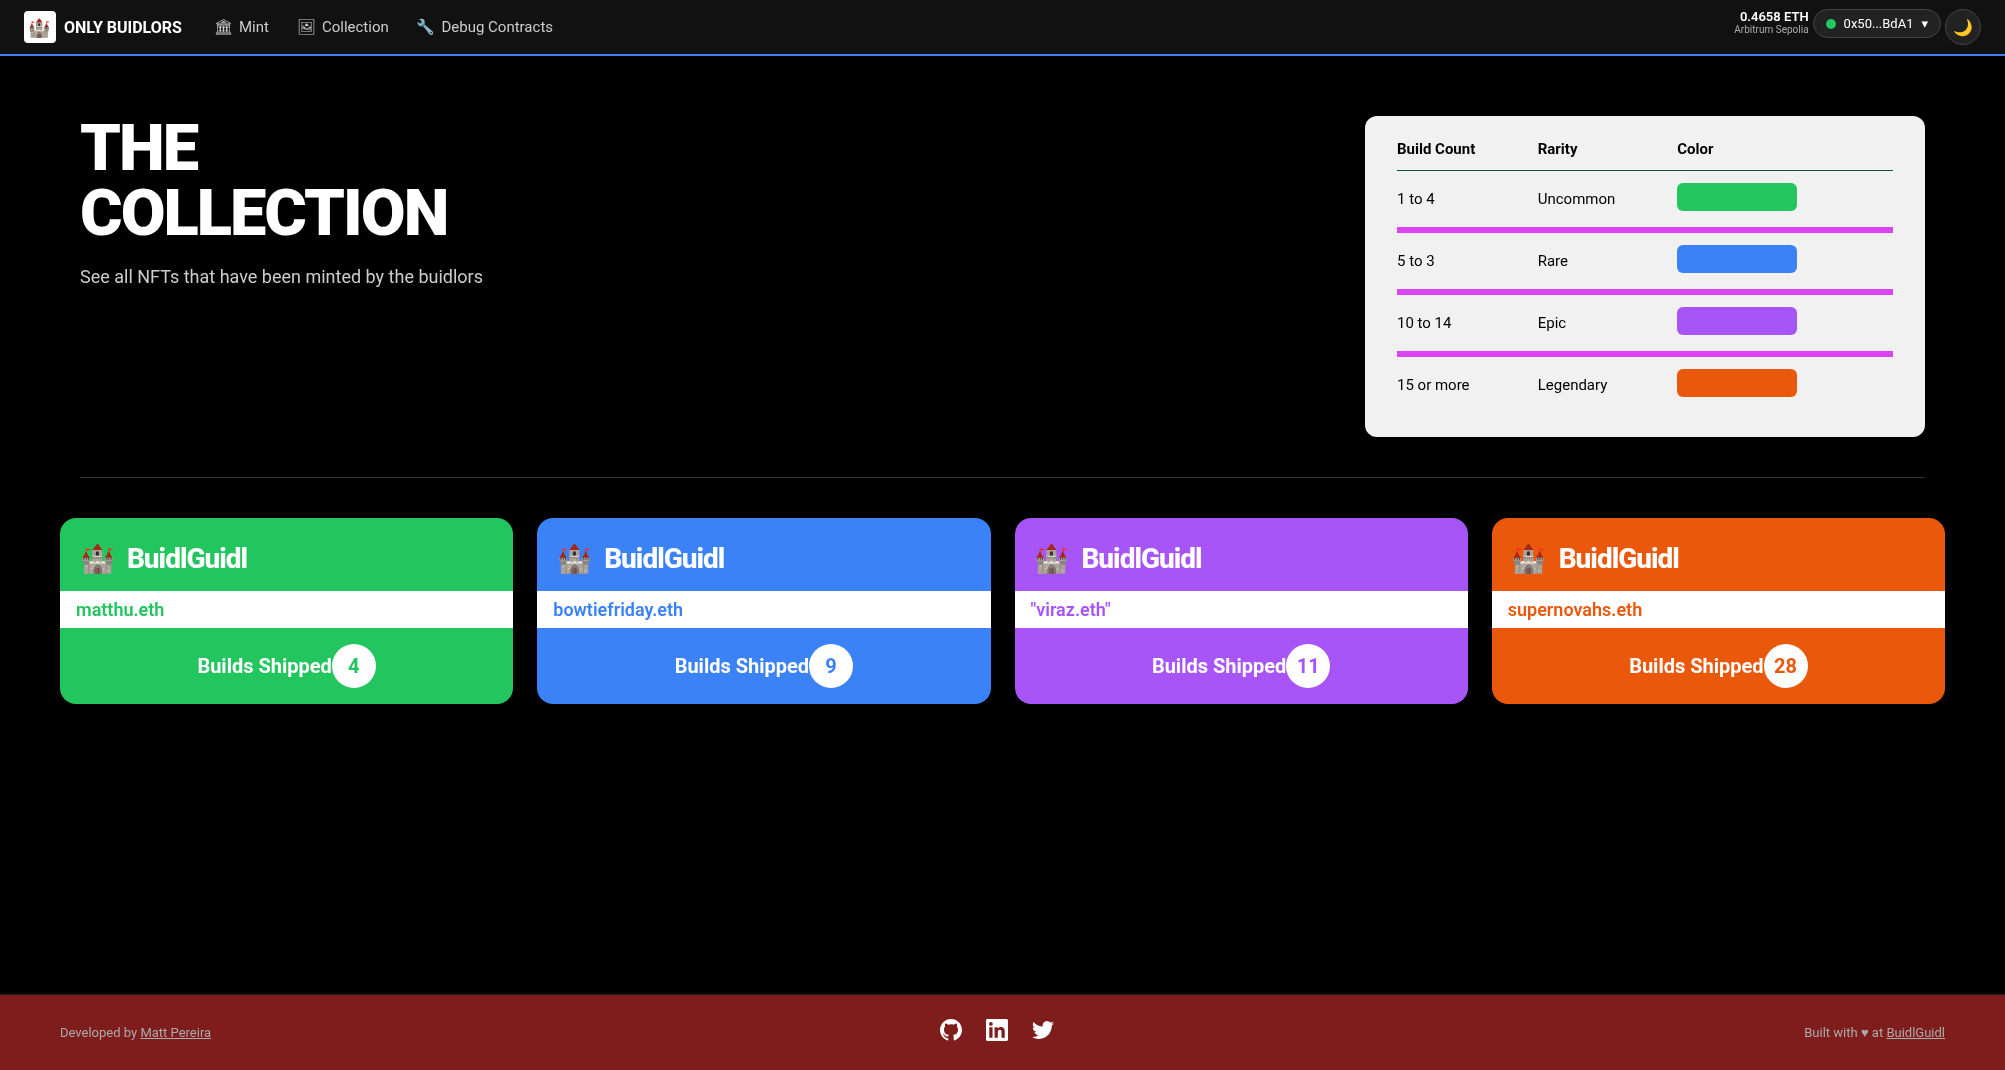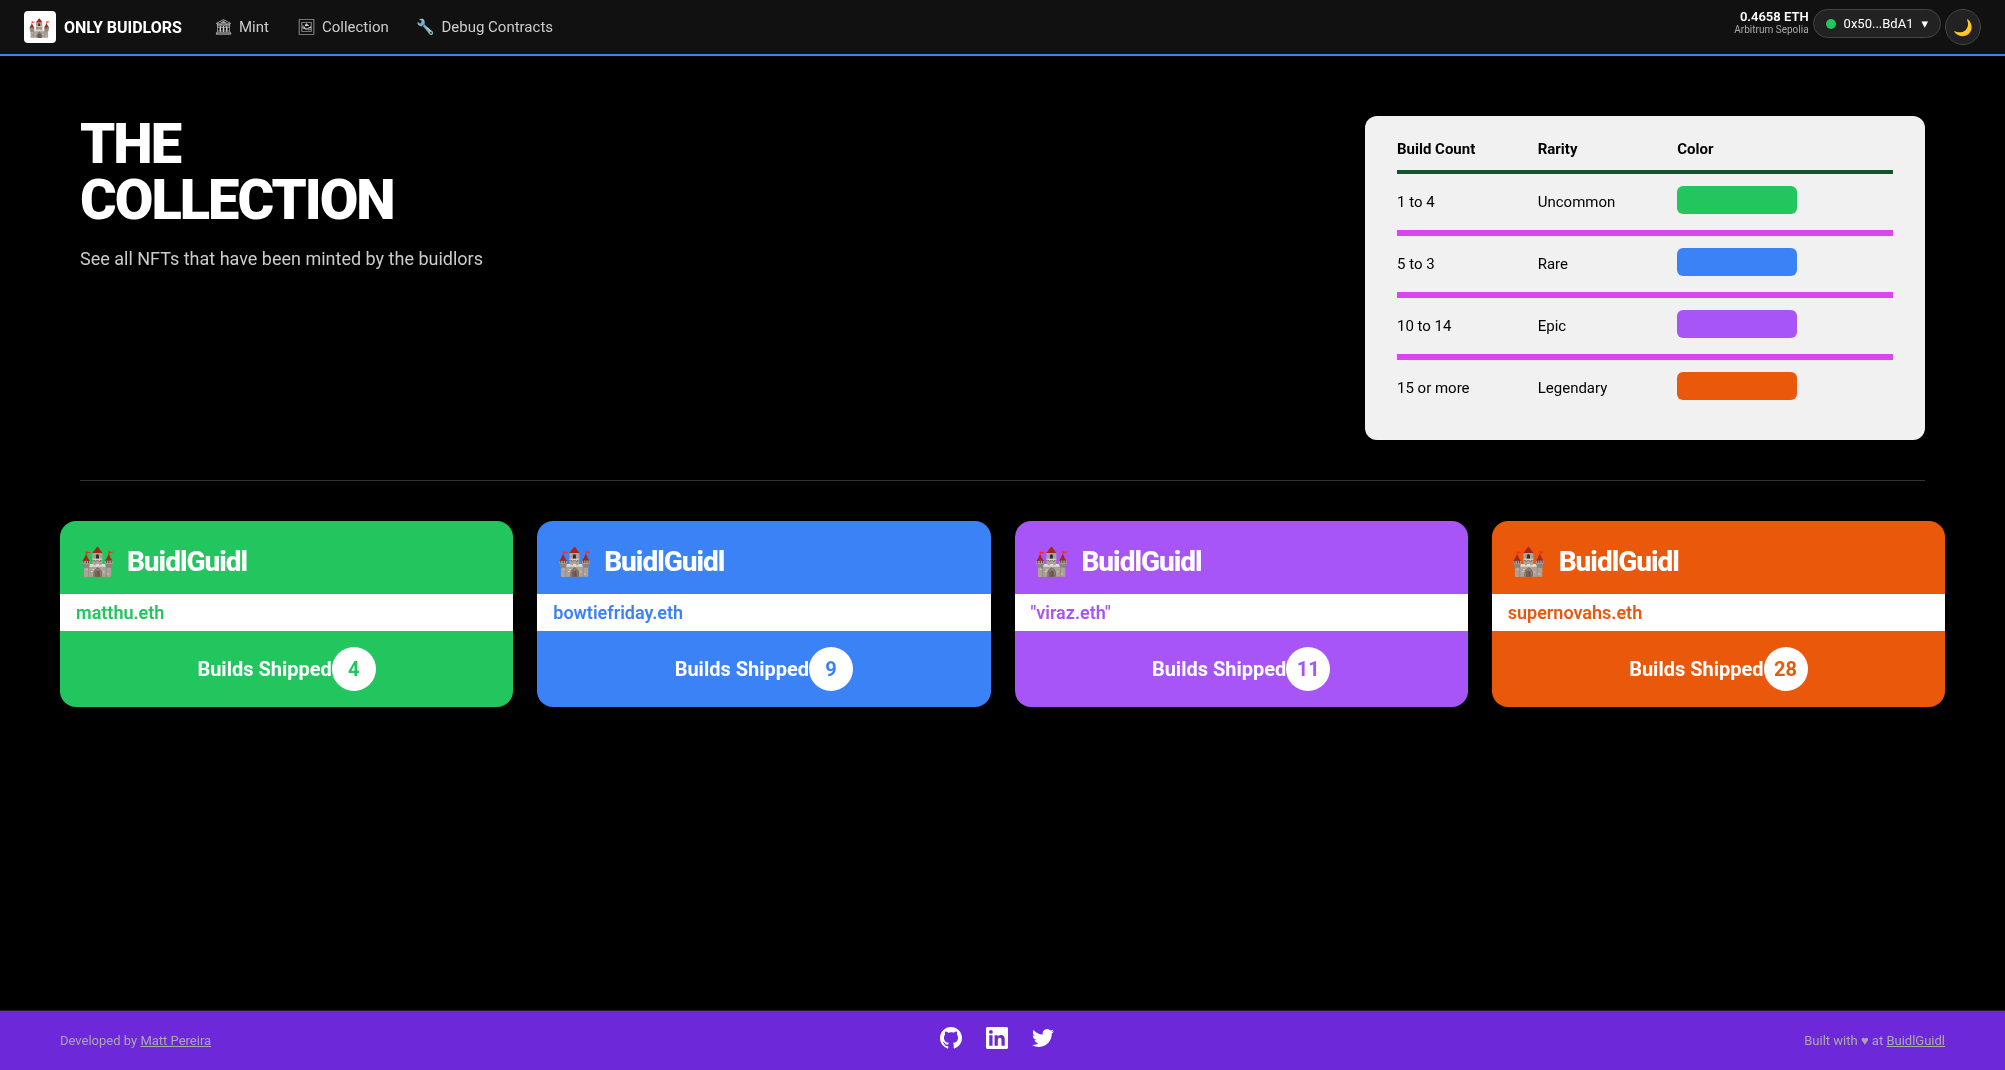--- a/index.html
+++ b/index.html
@@ -103,21 +103,21 @@
     .hero {
       padding: 60px 80px 40px;
       display: flex;
       align-items: flex-start;
       gap: 40px;
     }
     .hero-left {
       flex: 1;
     }
     .hero-title {
-      font-size: 56px;
+      font-size: 65px;
       font-weight: 900;
       line-height: 1;
       text-transform: uppercase;
       letter-spacing: -2px;
       margin-bottom: 20px;
     }
     .hero-subtitle {
       font-size: 18px;
       color: #ccc;
       font-weight: 400;
@@ -135,21 +135,21 @@
     }
     .rarity-table table {
       width: 100%;
       border-collapse: collapse;
     }
     .rarity-table th {
       text-align: left;
       font-weight: 700;
       font-size: 15px;
       padding-bottom: 12px;
-      border-bottom: 4px solid #14532d;
+      border-bottom: 1px solid #14532d;
     }
     .rarity-table td {
       padding: 12px 0;
       font-size: 15px;
       border-bottom: 6px solid #d946ef;
       vertical-align: middle;
     }
     .rarity-table tr:last-child td { border-bottom: none; }
     .color-bar {
       display: inline-block;
@@ -221,23 +221,23 @@
       border-radius: 50%;
       display: flex;
       align-items: center;
       justify-content: center;
       font-size: 20px;
       font-weight: 700;
     }
 
     
     footer {
-      background: #6d28d9;
+      background: #7f1d1d;
       border-top: 1px solid #222;
-      padding: 16px 60px;
+      padding: 24px 60px;
       display: flex;
       align-items: center;
       justify-content: space-between;
       margin-top: auto;
     }
     .footer-left {
       font-size: 13px;
       color: #aaa;
     }
     .footer-left a { color: #aaa; text-decoration: underline; }

